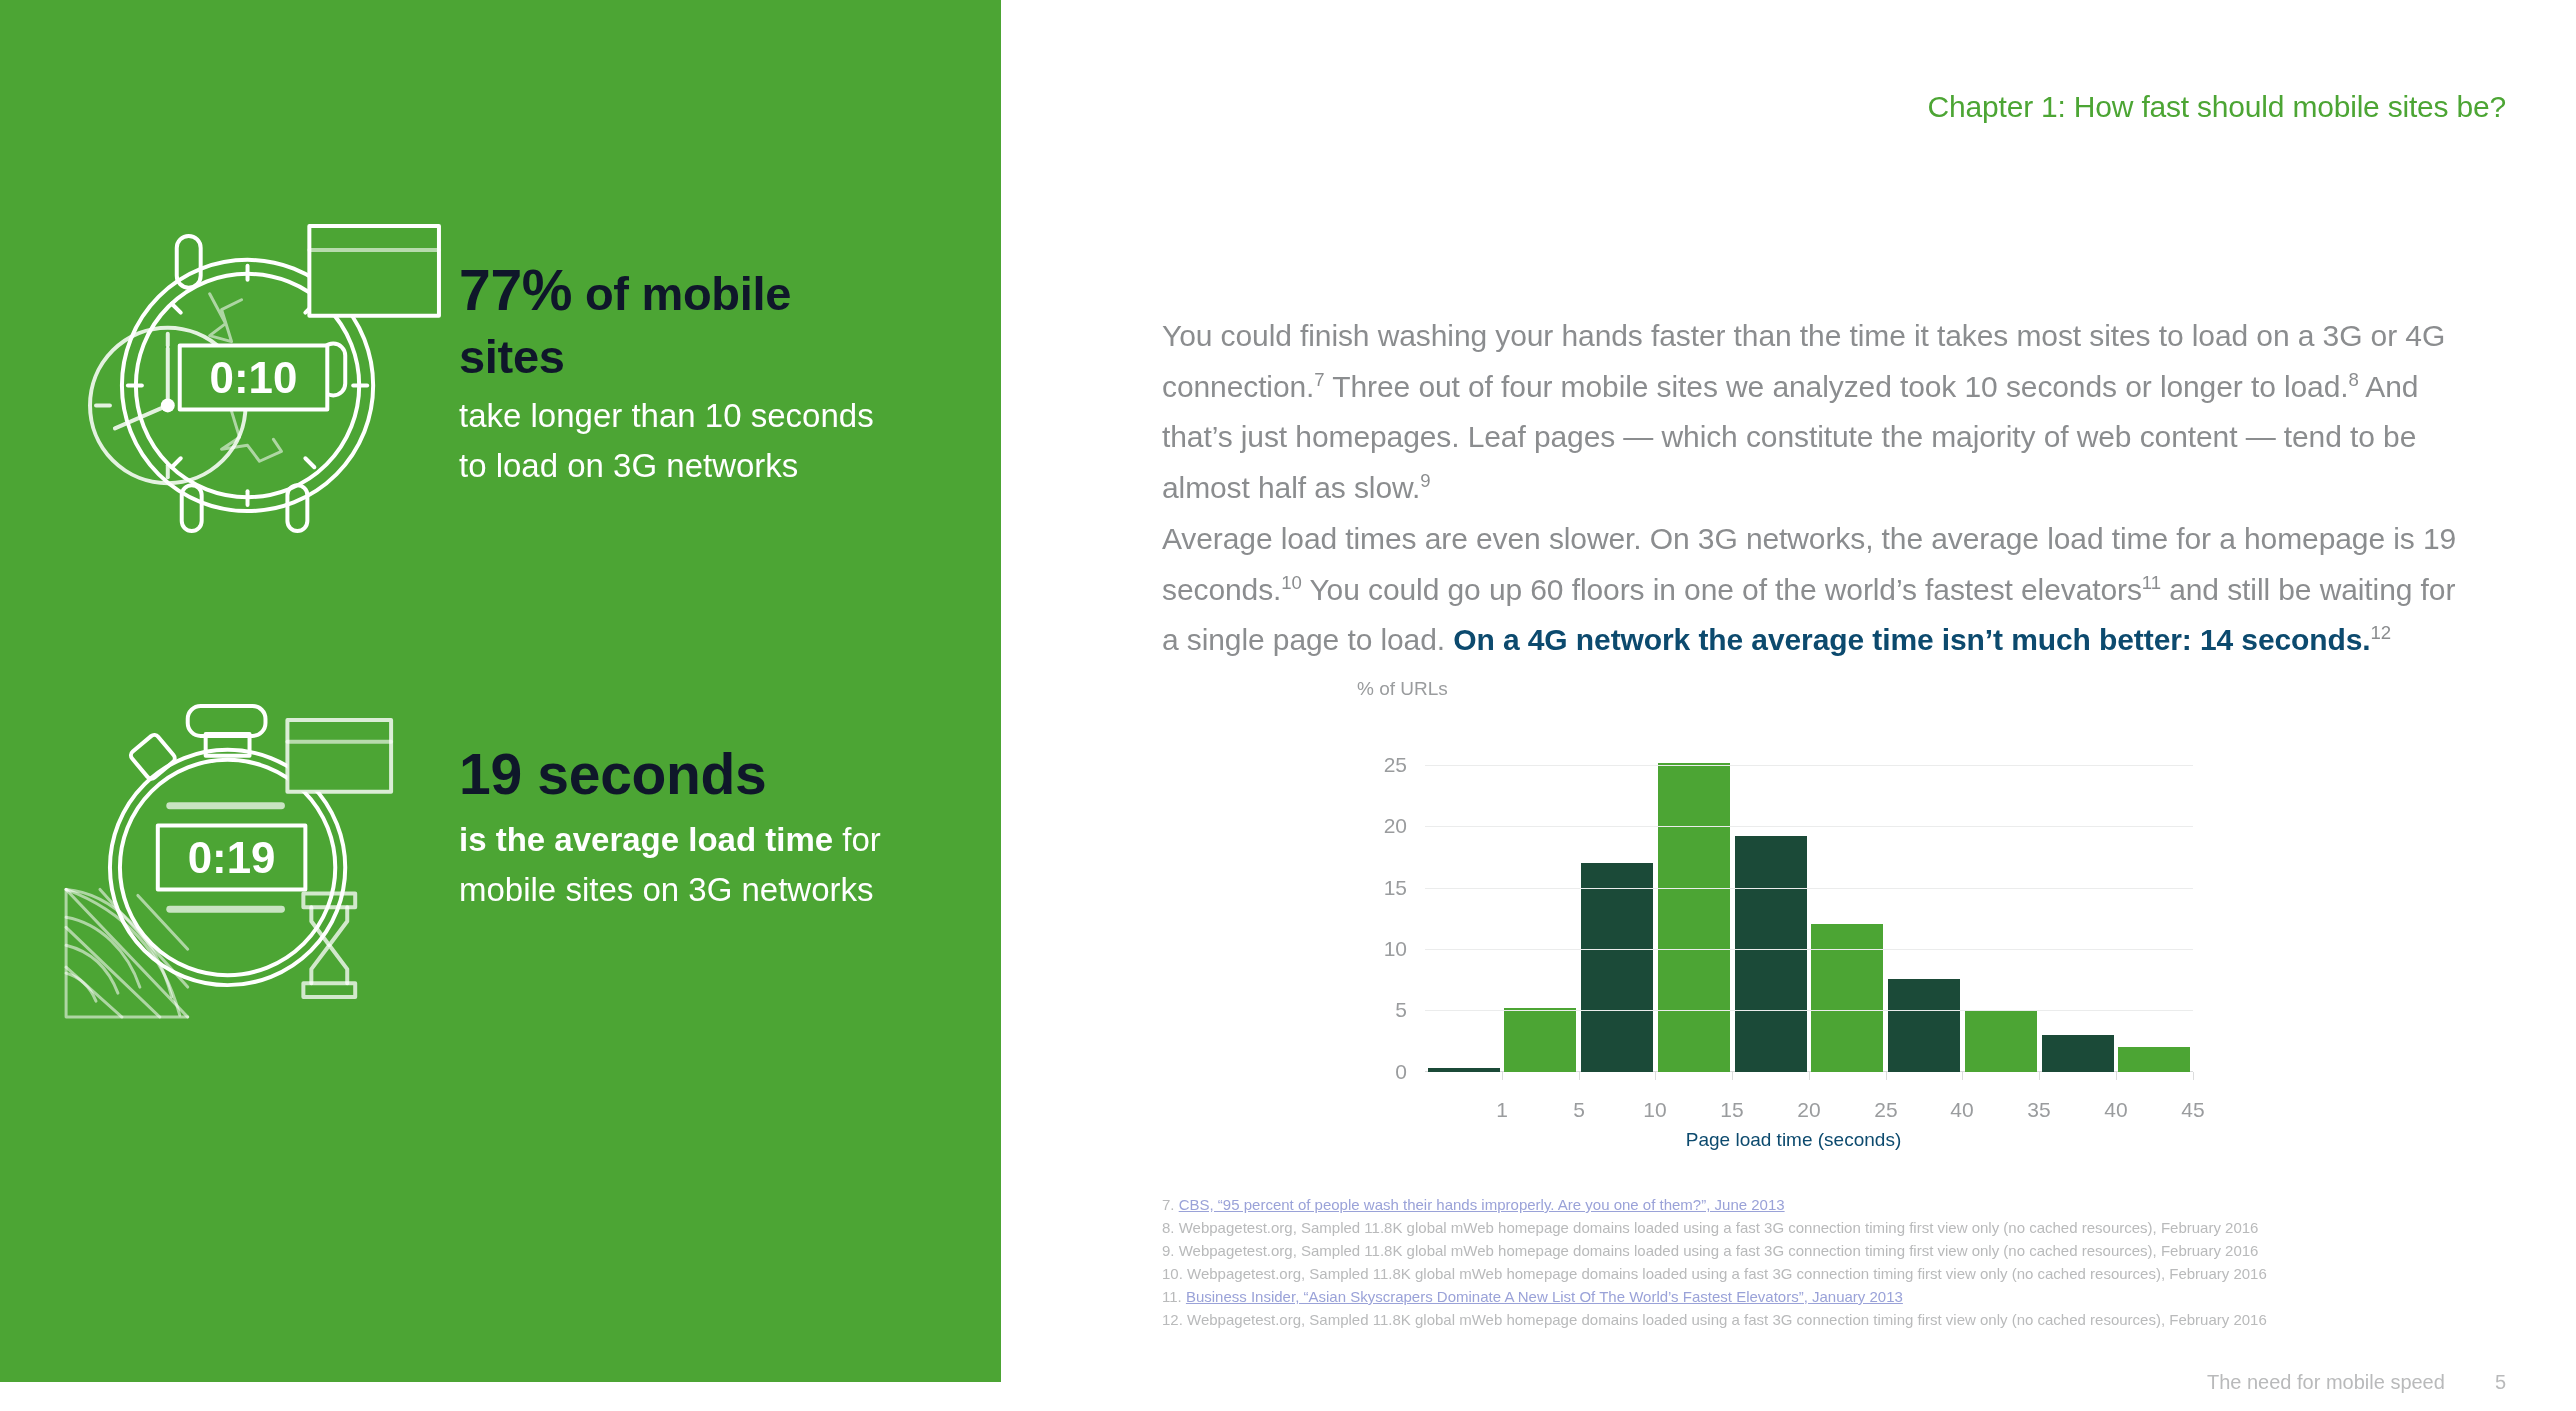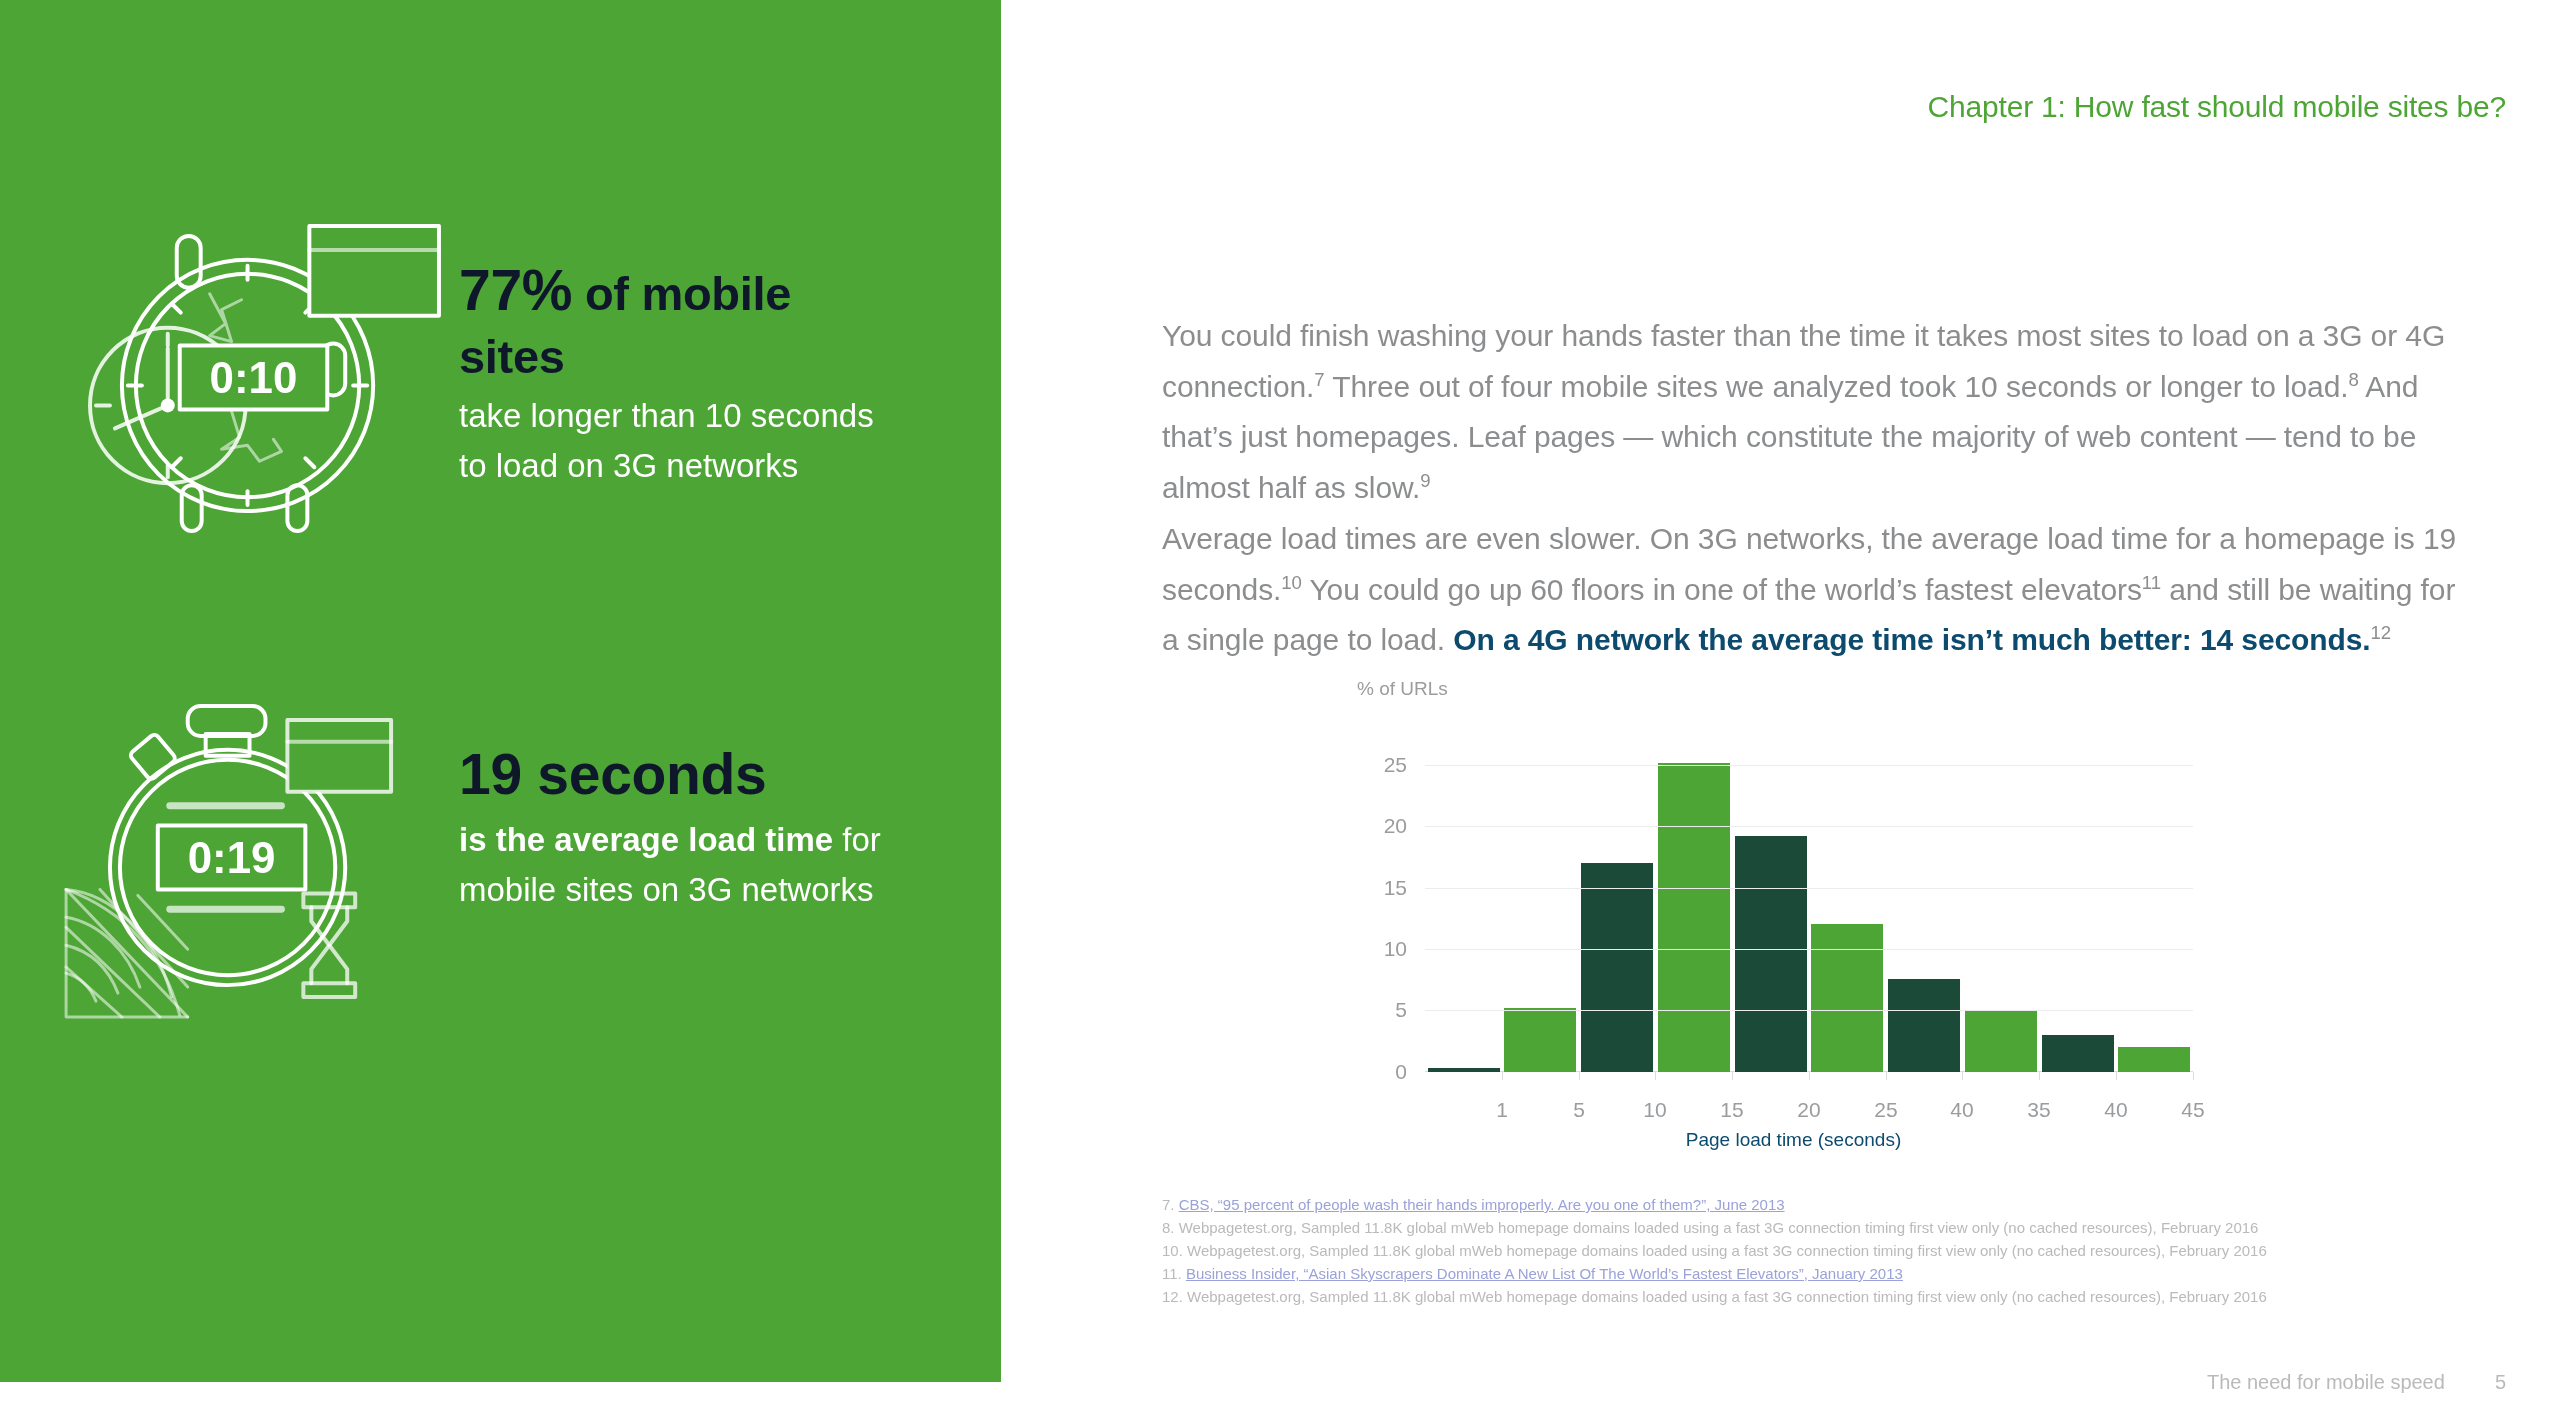--- a/index.html
+++ b/index.html
@@ -286,20 +286,21 @@
           <div class="xtick" style="left: 691px;">40</div>
           <div class="tickmark" style="left: 768px;"></div>
           <div class="xtick" style="left: 768px; text-align: right;">45</div>
         </div>
       <div class="chart-xlabel">Page load time (seconds)</div>
     </div>
 
     <div class="footnotes" id="footnotes">
         <div class="fn"><span>7. </span><a href="#">CBS, “95 percent of people wash their hands improperly. Are you one of them?”, June 2013</a></div>
         <div class="fn"><span>8. </span><span>Webpagetest.org, Sampled 11.8K global mWeb homepage domains loaded using a fast 3G connection timing first view only (no cached resources), February 2016</span></div>
+        <div class="fn"><span>9. </span><span>Webpagetest.org, Sampled 11.8K global mWeb homepage domains loaded using a fast 3G connection timing first view only (no cached resources), February 2016</span></div>
         <div class="fn"><span>10. </span><span>Webpagetest.org, Sampled 11.8K global mWeb homepage domains loaded using a fast 3G connection timing first view only (no cached resources), February 2016</span></div>
         <div class="fn"><span>11. </span><a href="#">Business Insider, “Asian Skyscrapers Dominate A New List Of The World’s Fastest Elevators”, January 2013</a></div>
         <div class="fn"><span>12. </span><span>Webpagetest.org, Sampled 11.8K global mWeb homepage domains loaded using a fast 3G connection timing first view only (no cached resources), February 2016</span></div>
       </div>
 
     <div class="footer">
       <span>The need for mobile speed</span>
       <span>5</span>
     </div>
   </div>

